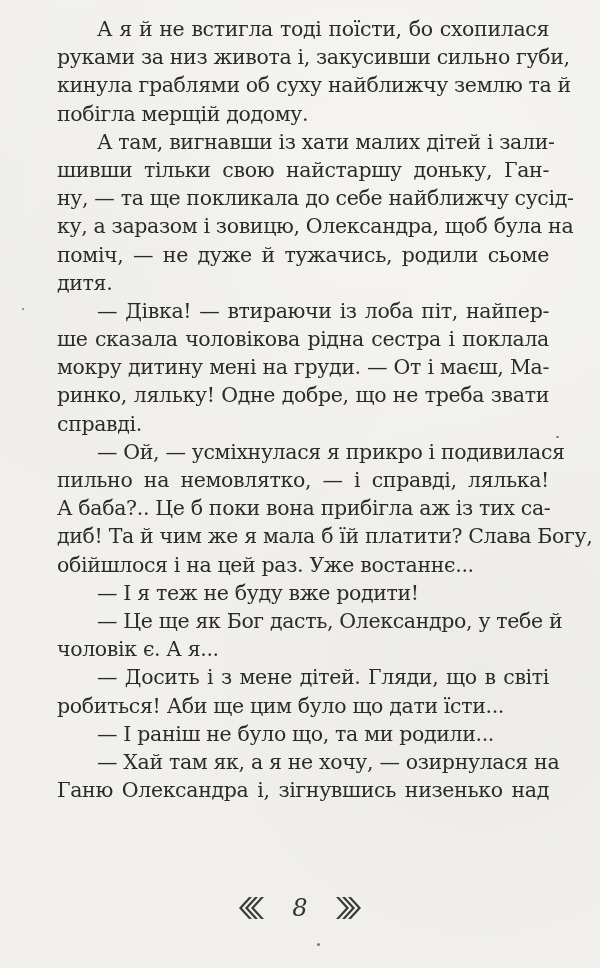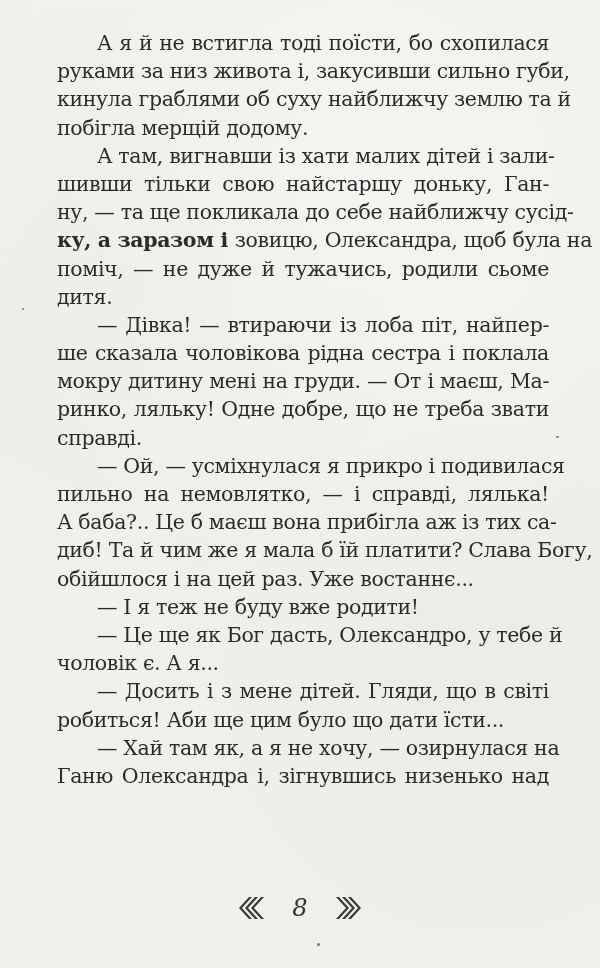--- a/index.html
+++ b/index.html
@@ -20,21 +20,21 @@
       inset: 0;
       background:
         radial-gradient(circle at 20% 30%, rgba(0,0,0,0.015), transparent 40%),
         radial-gradient(circle at 80% 70%, rgba(0,0,0,0.02), transparent 45%),
         radial-gradient(circle at 60% 20%, rgba(255,255,255,0.3), transparent 50%);
       pointer-events: none;
     }
     .page-body {
       position: absolute;
       left: 57px;
-      top: 29px;
+      top: 15px;
       width: 492px;
     }
     .line {
       height: 28.2px;
       line-height: 28.2px;
       font-size: 20.5px;
       white-space: nowrap;
       letter-spacing: -0.35px;
     }
     .line.justify {
@@ -81,38 +81,39 @@
 <div class="paper-texture"></div>
 
 <div class="page-body" id="page-body">
     <div class="line indent justify">А я й не встигла тоді поїсти, бо схопилася</div>
     <div class="line justify">руками за низ живота і, закусивши сильно губи,</div>
     <div class="line justify">кинула граблями об суху найближчу землю та й</div>
     <div class="line">побігла мерщій додому.</div>
     <div class="line indent justify">А там, вигнавши із хати малих дітей і зали-</div>
     <div class="line justify">шивши тільки свою найстаршу доньку, Ган-</div>
     <div class="line justify">ну, — та ще покликала до себе найближчу сусід-</div>
-    <div class="line justify"><span style="white-space: pre; font-weight: bold;">ку, а заразом і </span><span class="it">зовицю</span><span style="white-space: pre;">, Олександра, щоб була на</span></div>
+    <div class="line justify"><span style="white-space: pre;">ку, а заразом і </span><span class="it">зовицю</span><span style="white-space: pre;">, Олександра, щоб була на</span></div>
     <div class="line justify">поміч, — не дуже й тужачись, родили сьоме</div>
     <div class="line">дитя.</div>
     <div class="line indent justify">— Дівка! — втираючи із лоба піт, найпер-</div>
     <div class="line justify">ше сказала чоловікова рідна сестра і поклала</div>
     <div class="line justify">мокру дитину мені на груди. — От і маєш, Ма-</div>
     <div class="line justify">ринко, ляльку! Одне добре, що не треба звати</div>
     <div class="line">справді.</div>
     <div class="line indent justify">— Ой, — усміхнулася я прикро і подивилася</div>
     <div class="line justify">пильно на немовлятко, — і справді, лялька!</div>
-    <div class="line justify">А баба?.. Це б маєш вона прибігла аж із тих са-</div>
+    <div class="line justify">А баба?.. Це б поки вона прибігла аж із тих са-</div>
     <div class="line justify">диб! Та й чим же я мала б їй платити? Слава Богу,</div>
     <div class="line">обійшлося і на цей раз. Уже востаннє...</div>
     <div class="line indent">— І я теж не буду вже родити!</div>
     <div class="line indent justify">— Це ще як Бог дасть, Олександро, у тебе й</div>
     <div class="line">чоловік є. А я...</div>
     <div class="line indent justify">— Досить і з мене дітей. Гляди, що в світі</div>
     <div class="line">робиться! Аби ще цим було що дати їсти...</div>
+    <div class="line indent">— І раніш не було що, та ми родили...</div>
     <div class="line indent justify">— Хай там як, а я не хочу, — озирнулася на</div>
     <div class="line justify">Ганю Олександра і, зігнувшись низенько над</div>
   </div>
 
 <div class="folio">
   <svg class="chev" viewBox="0 0 30 30">
     <polygon points="14,4 4,15 14,26 17,26 7,15 17,4" fill="#3a3a3a"></polygon>
     <polygon points="20,4 10,15 20,26 23,26 13,15 23,4" fill="#3a3a3a"></polygon>
     <polygon points="26,4 16,15 26,26 29,26 19,15 29,4" fill="#3a3a3a"></polygon>
   </svg>

